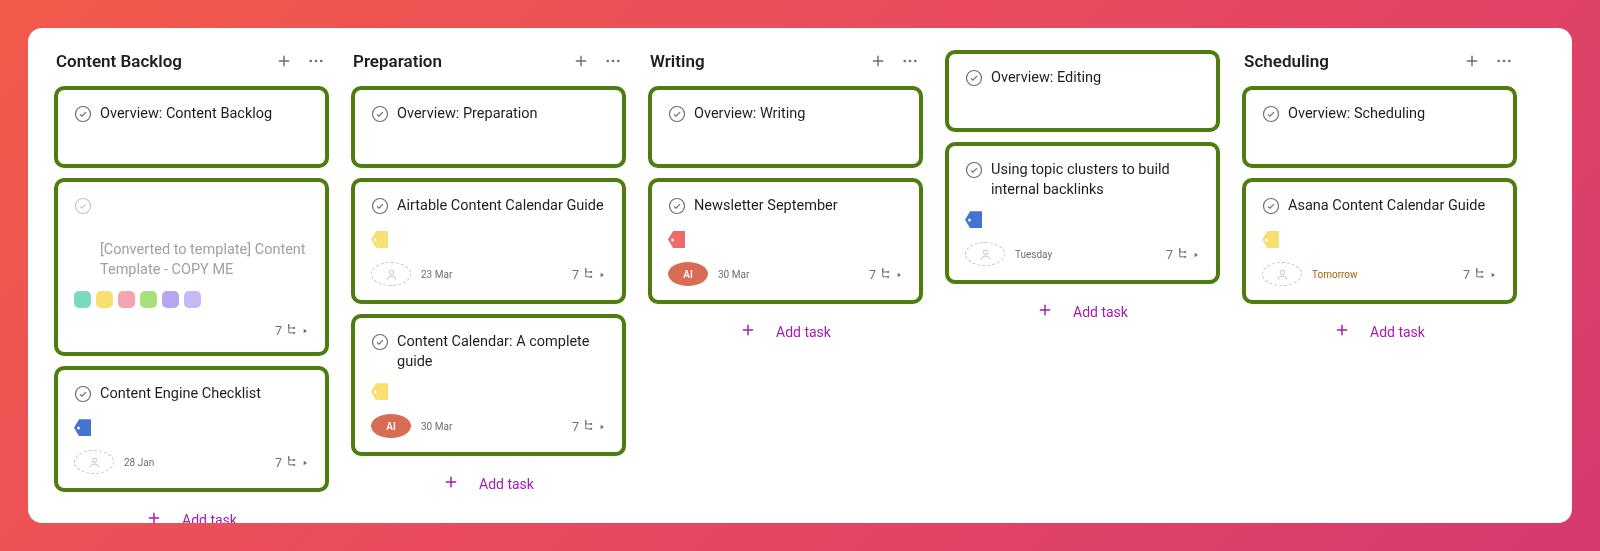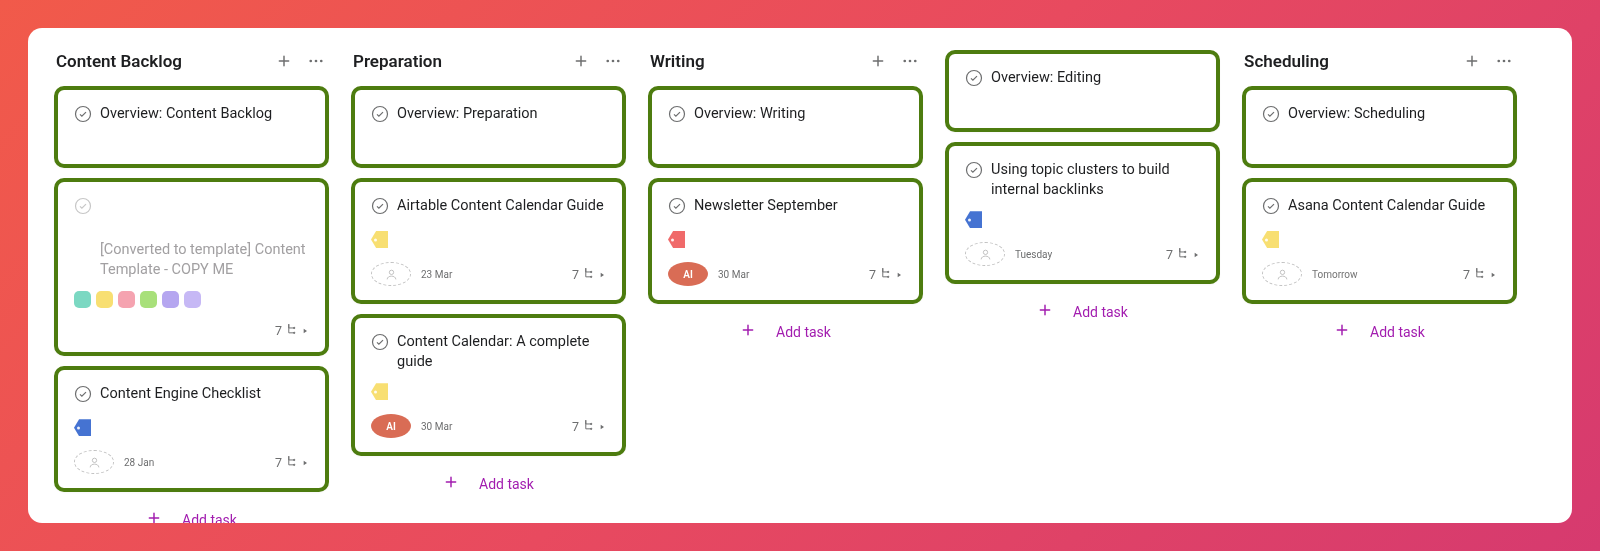--- a/index.html
+++ b/index.html
@@ -115,21 +115,21 @@
   }
   .assignee.empty {
     border: 1px dashed #c1c1c1;
     background: transparent;
   }
   .assignee.empty svg { stroke: #b8b8b8; }
   .date {
     font-size: 10px;
     color: #6d6e6f;
   }
-  .date.green { color: #737373; }
+  .date.green { color: #a16207; }
   .footer-right {
     margin-left: auto;
     display: flex;
     align-items: center;
     gap: 3px;
     font-size: 12.5px;
     color: #6d6e6f;
   }
   .add-task-btn {
     margin-top: 10px;

